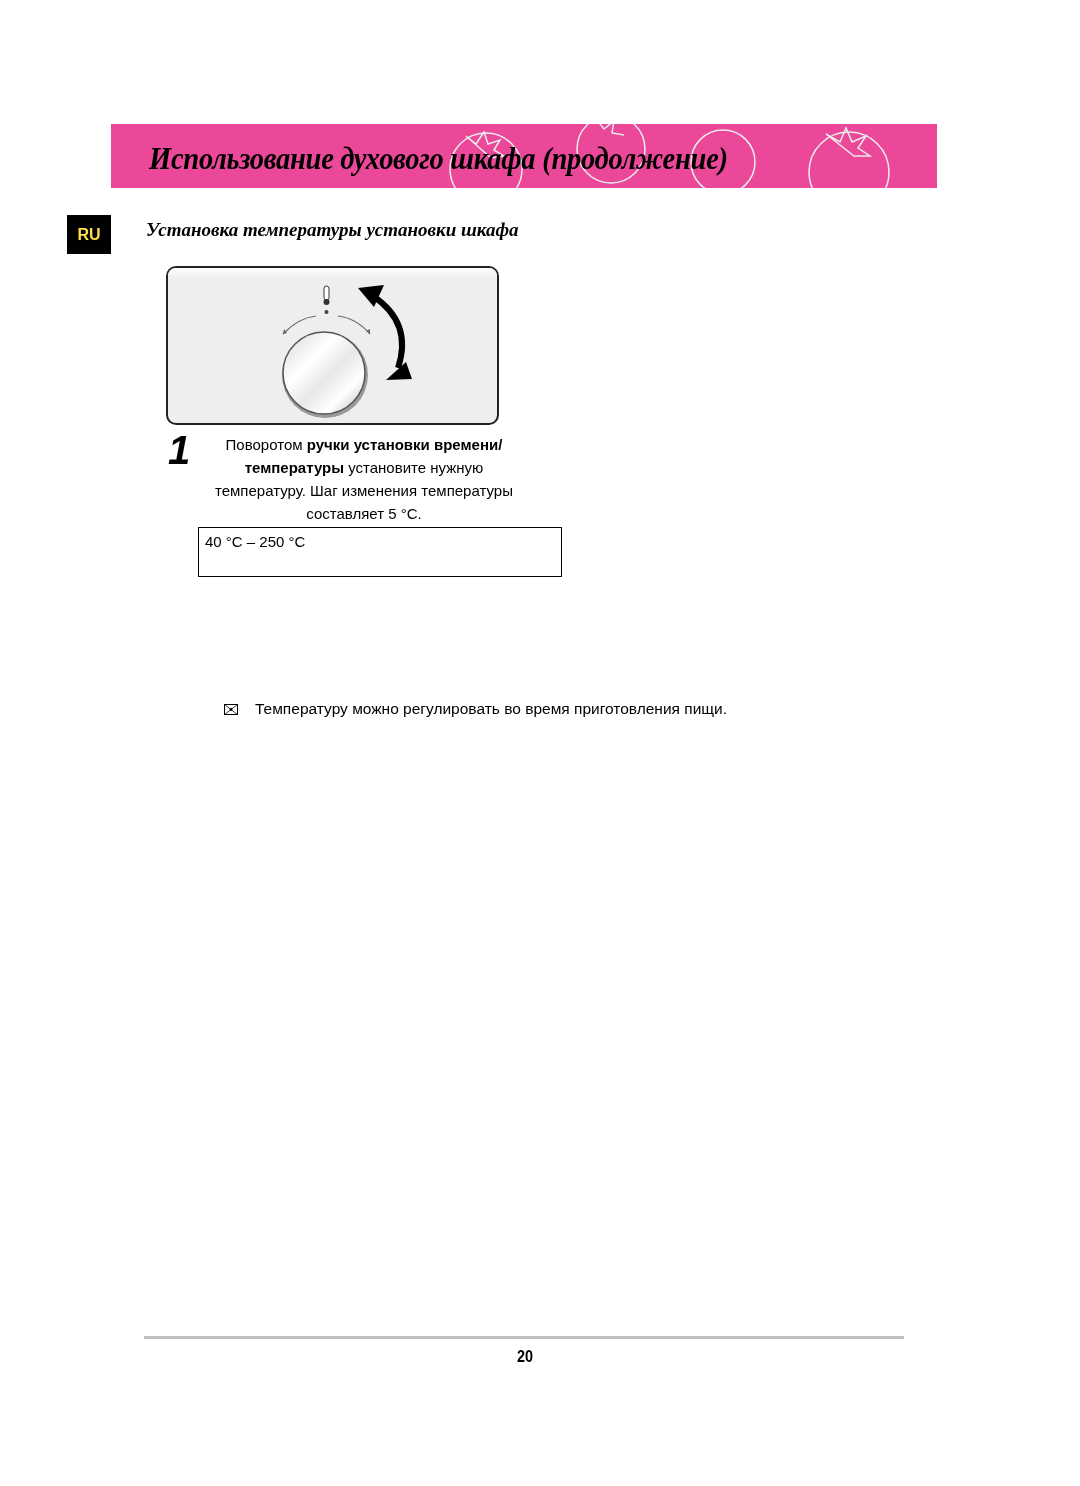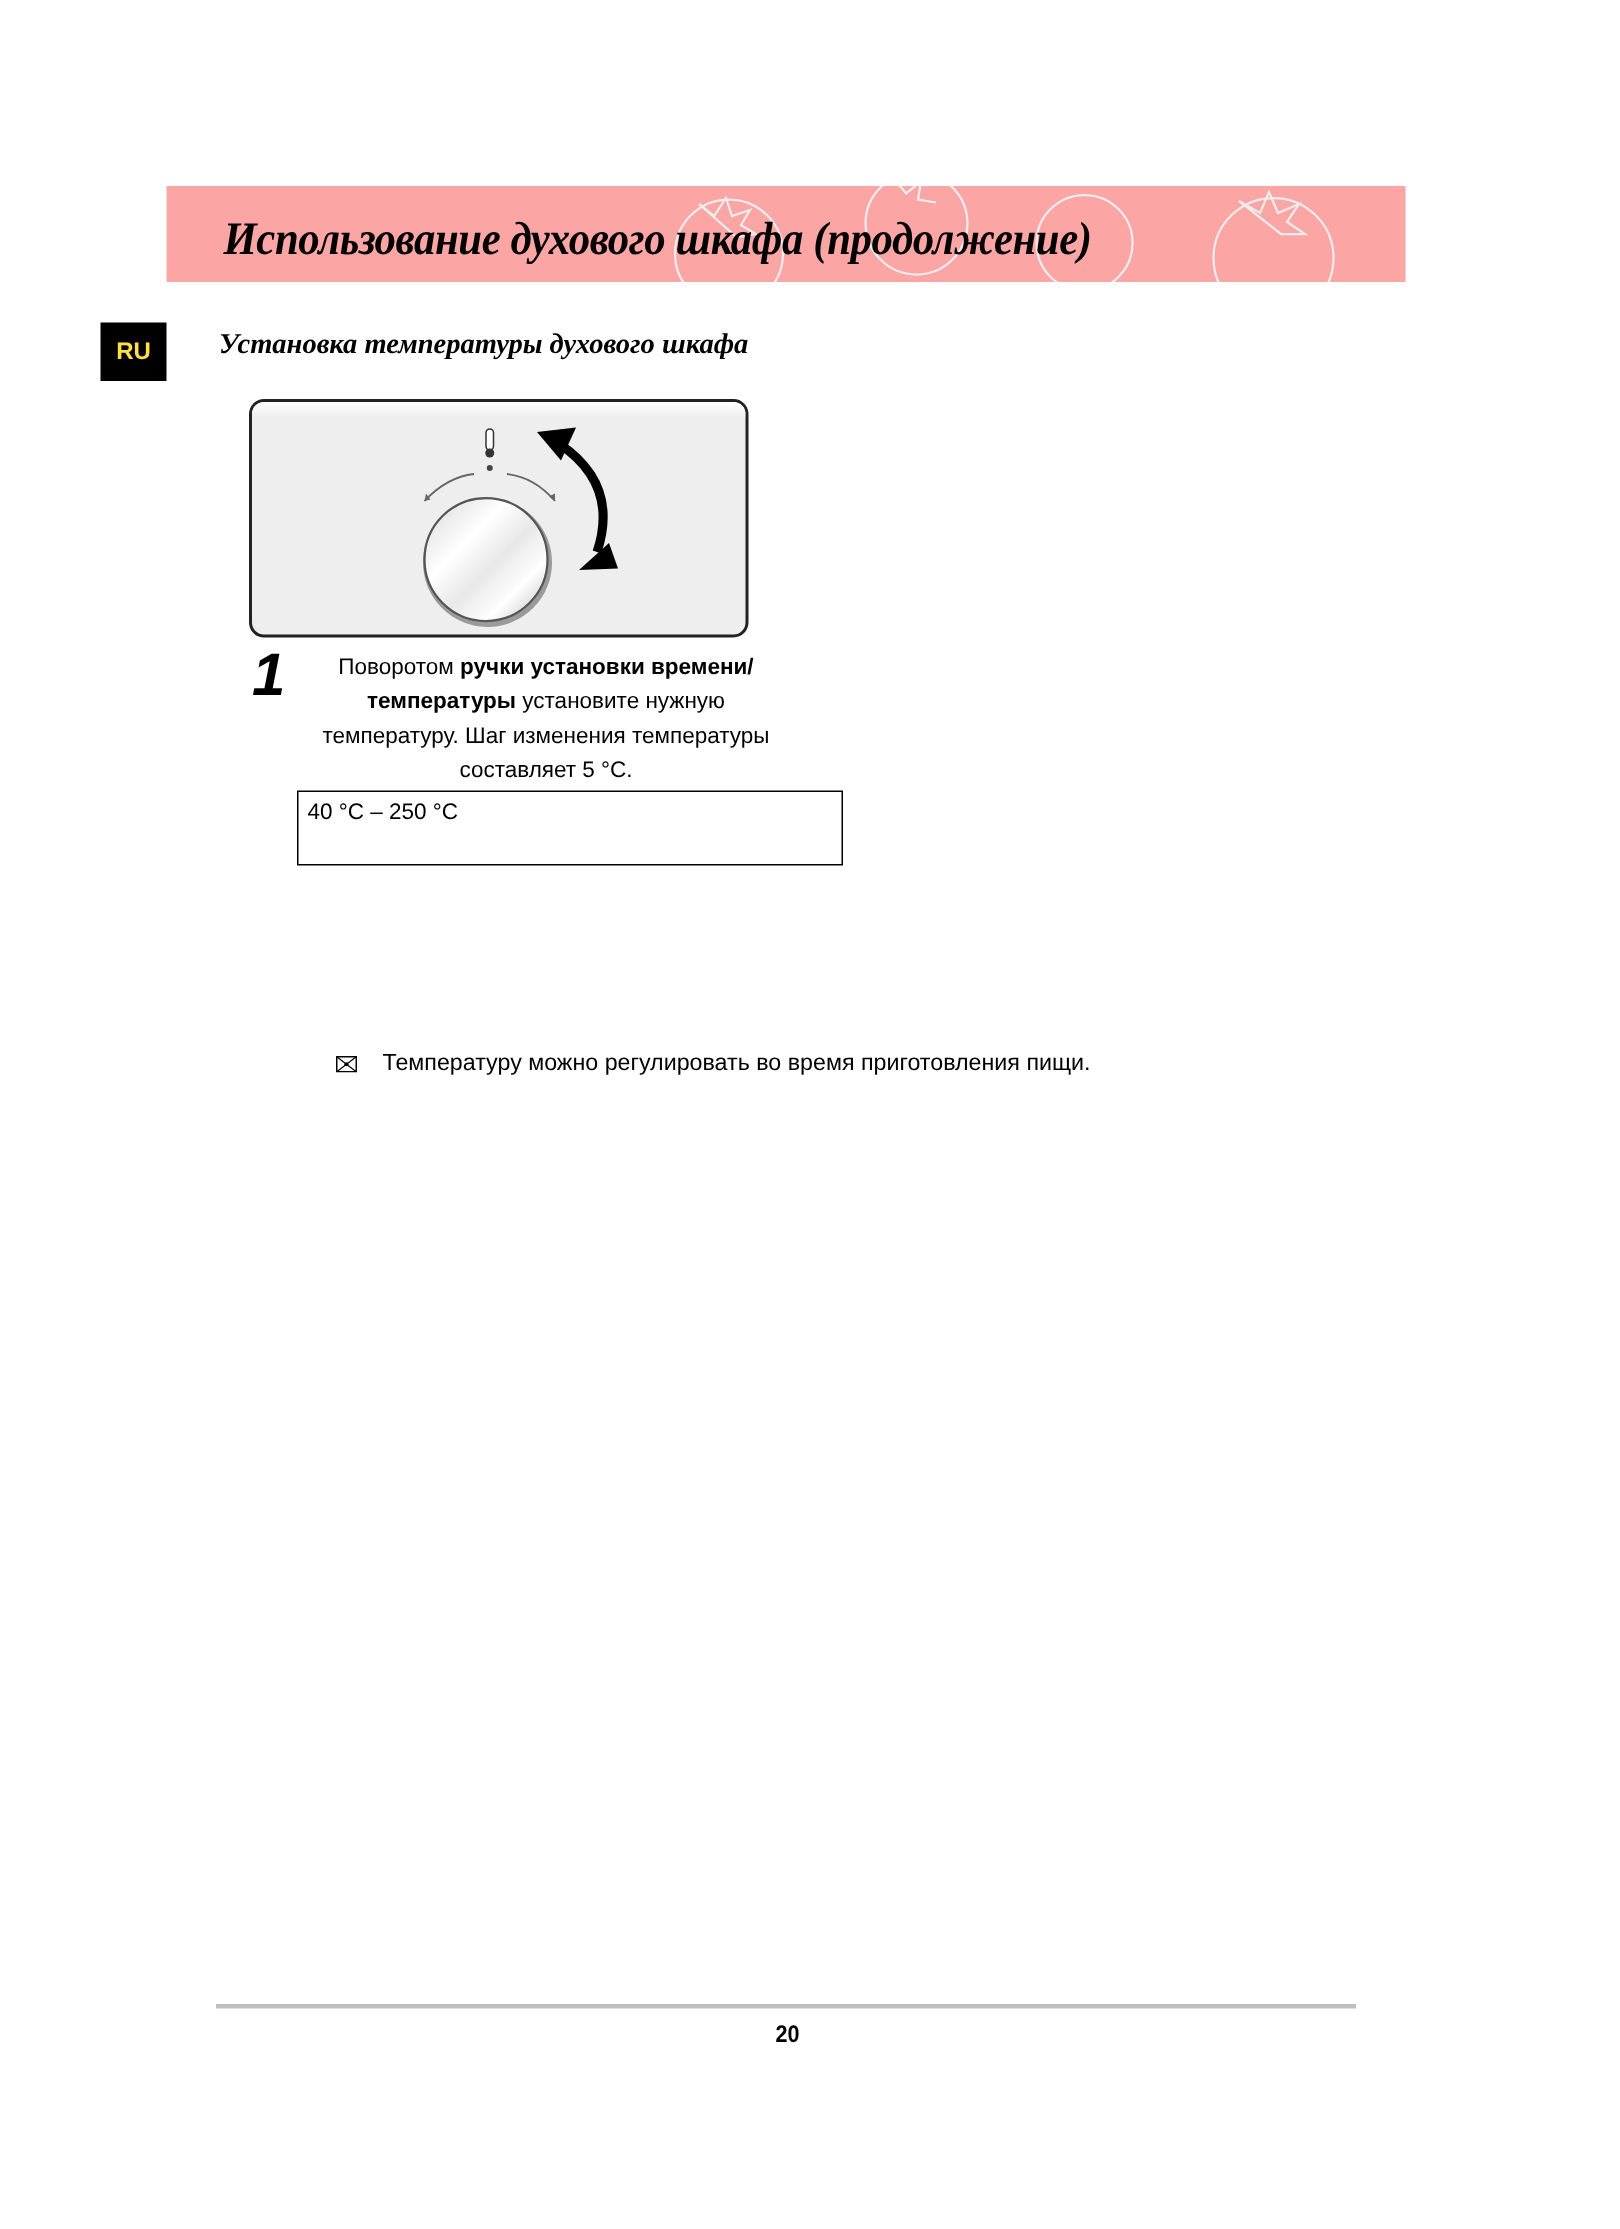--- a/index.html
+++ b/index.html
@@ -1,18 +1,18 @@
 <!DOCTYPE html>
 <html><head>
 <meta charset="utf-8">
 <style>
   html, body { margin: 0; padding: 0; background: #ffffff; }
   body { width: 1080px; height: 1486px; position: relative; overflow: hidden; font-family: "Liberation Sans", sans-serif; color: #000; }
 
-  .banner { position: absolute; left: 111px; top: 124px; width: 826px; height: 64px; background: #fca5a5; overflow: hidden; }
+  .banner { position: absolute; left: 111px; top: 124px; width: 826px; height: 64px; background: #ec4899; overflow: hidden; }
   .banner svg.deco { position: absolute; left: 0; top: 0; }
   .banner-title { position: absolute; left: 38px; top: 17px; font-family: "Liberation Serif", serif; font-style: italic; font-weight: bold; font-size: 31px; letter-spacing: -0.3px; transform: scaleX(0.92); transform-origin: left center; white-space: nowrap; }
 
   .lang-badge { position: absolute; left: 67px; top: 215px; width: 44px; height: 39px; background: #000; color: #fde047; font-weight: bold; font-size: 16px; display: flex; align-items: center; justify-content: center; }
 
   .section-title { position: absolute; left: 146px; top: 219px; font-family: "Liberation Serif", serif; font-style: italic; font-weight: bold; font-size: 19px; white-space: nowrap; }
 
   .panel { position: absolute; left: 166px; top: 266px; width: 333px; height: 159px; border: 2px solid #222; border-radius: 10px; background: #eeeeee; box-sizing: border-box; overflow: hidden; }
   .panel .topstrip { position: absolute; left: 0; top: 0; right: 0; height: 10px; background: linear-gradient(#ffffff, #eeeeee); }
   .panel svg { position: absolute; left: 0; top: 0; }
@@ -42,21 +42,21 @@
       <circle cx="612" cy="38" r="32"></circle>
       <circle cx="738" cy="48" r="40"></circle>
       <path d="M715 10 l14 8 l6 -14 l6 14 l14 -6 l-8 12 l12 8 l-16 0 z"></path>
     </g>
   </svg>
   <div class="banner-title">Использование духового шкафа (продолжение)</div>
 </div>
 
 <div class="lang-badge">RU</div>
 
-<div class="section-title">Установка температуры духового шкафа</div>
+<div class="section-title">Установка температуры установки шкафа</div>
 
 <div class="panel">
   <div class="topstrip"></div>
   <svg width="333" height="159" viewBox="0 0 333 159">
     <defs>
       <linearGradient id="knobGrad" x1="0" y1="0" x2="1" y2="1">
         <stop offset="0" stop-color="#d8d8d8"></stop>
         <stop offset="0.35" stop-color="#ffffff"></stop>
         <stop offset="0.55" stop-color="#e8e8e8"></stop>
         <stop offset="0.75" stop-color="#ffffff"></stop>

